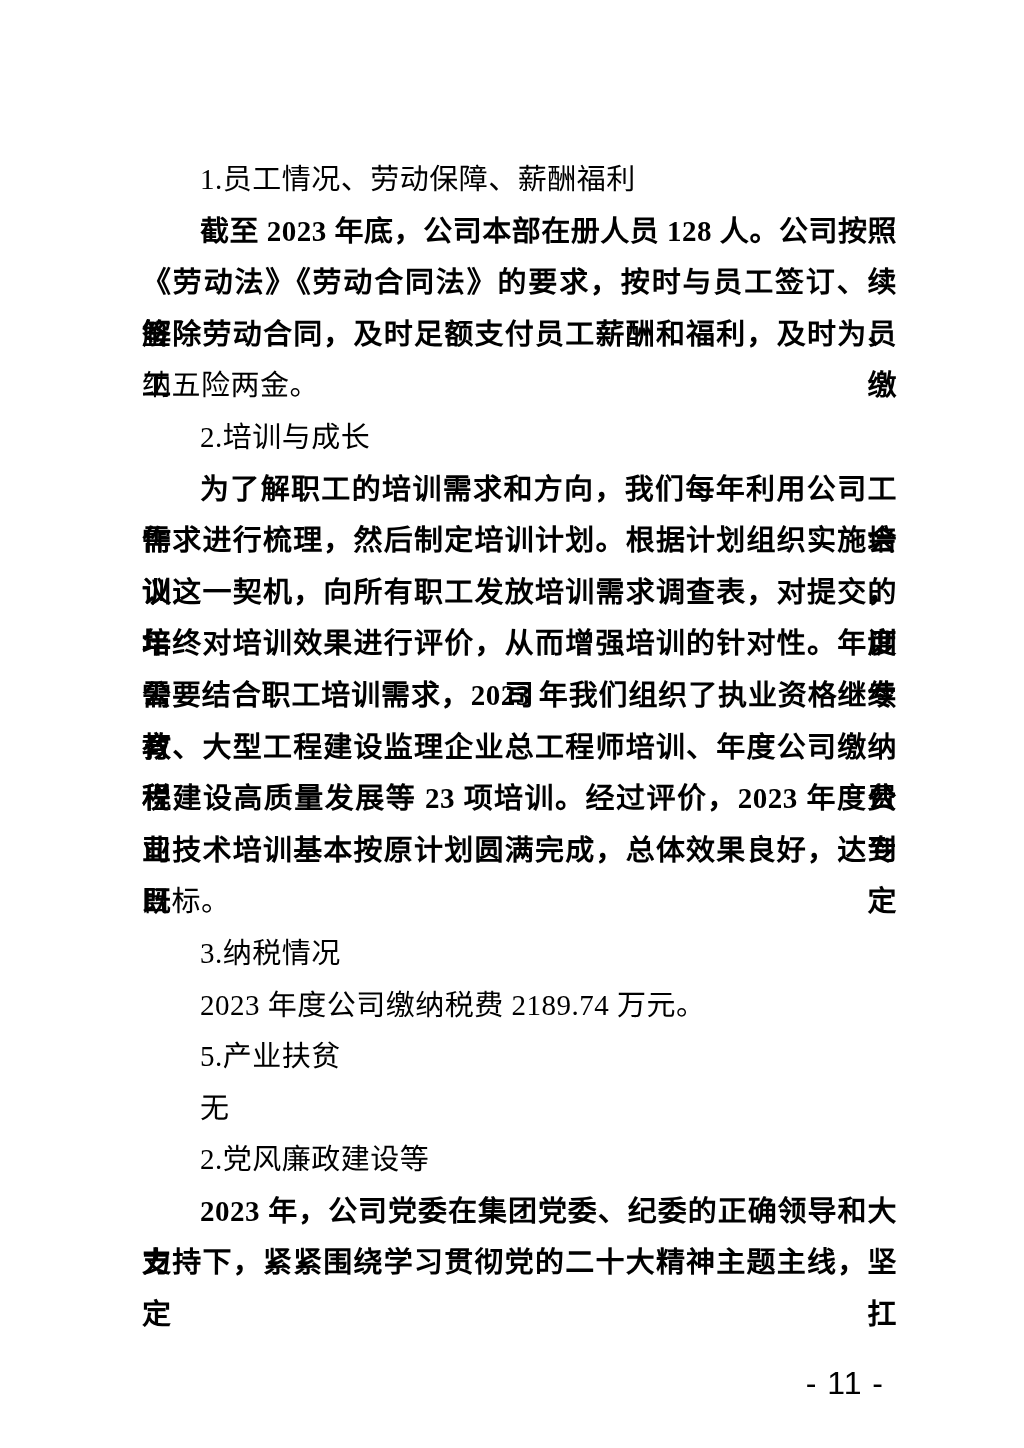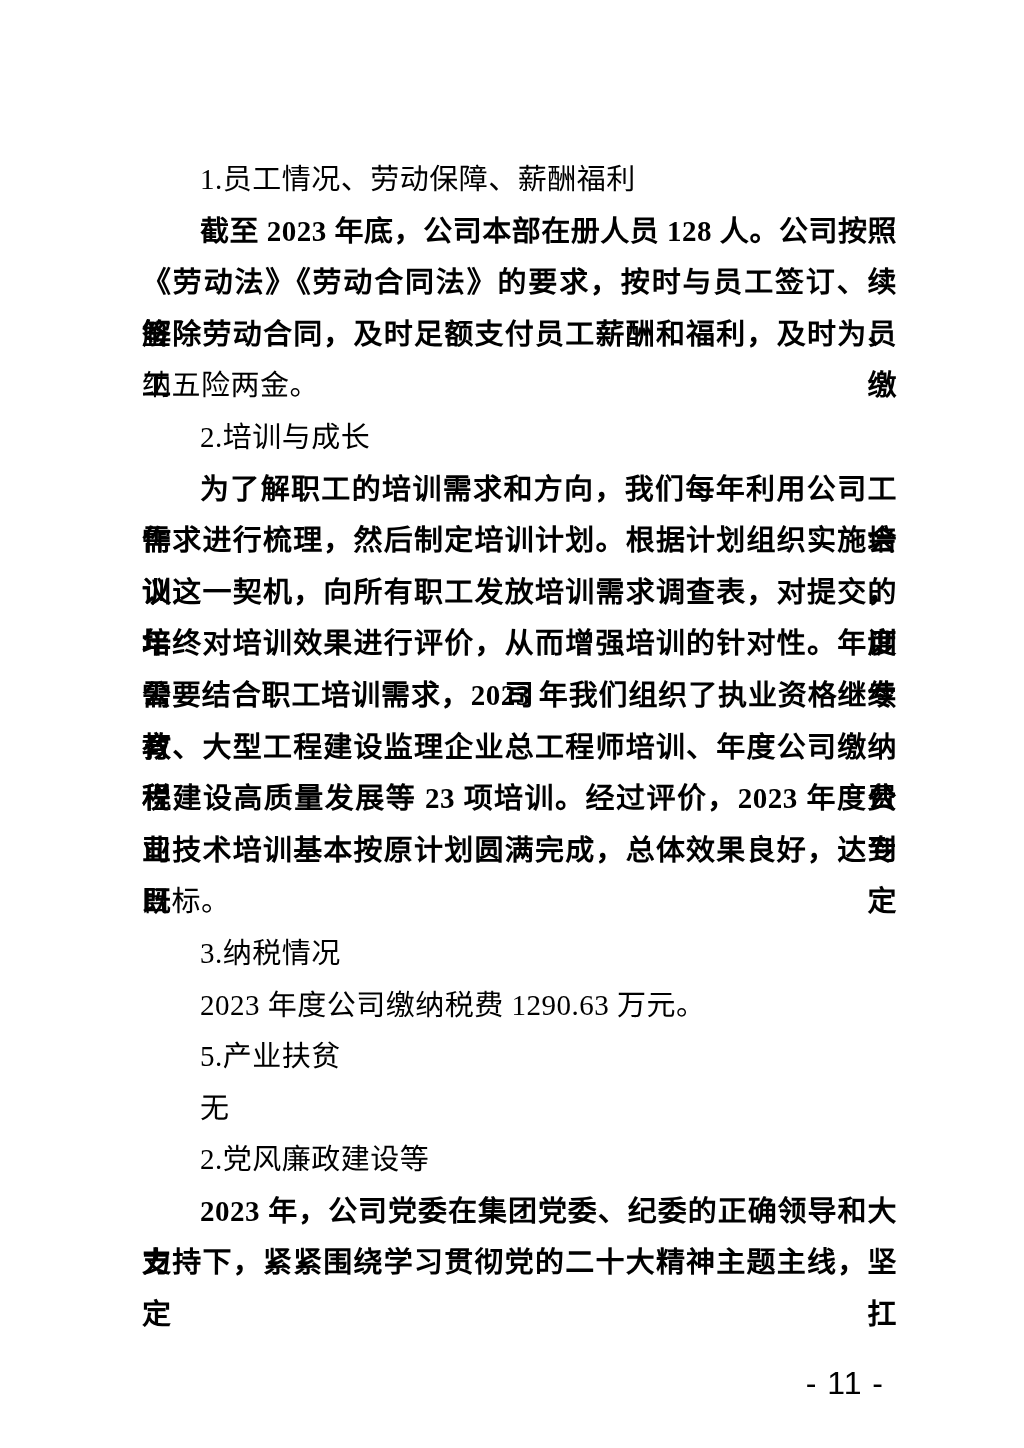--- a/index.html
+++ b/index.html
@@ -68,21 +68,21 @@
       <div class="line fill indent">为了解职工的培训需求和方向，我们每年利用公司工作会</div>
       <div class="line fill">需求进行梳理，然后制定培训计划。根据计划组织实施培训，</div>
       <div class="line fill">议这一契机，向所有职工发放培训需求调查表，对提交的培训</div>
       <div class="line fill">年终对培训效果进行评价，从而增强培训的针对性。年度公司专</div>
       <div class="line fill">需要结合职工培训需求，2023 年我们组织了执业资格继续教</div>
       <div class="line fill">育、大型工程建设监理企业总工程师培训、年度公司缴纳税费</div>
       <div class="line fill">程建设高质量发展等 23 项培训。经过评价，2023 年度公司专</div>
       <div class="line fill">业技术培训基本按原计划圆满完成，总体效果良好，达到既定</div>
       <div class="line">目标。</div>
       <div class="line indent">3.纳税情况</div>
-      <div class="line indent">2023 年度公司缴纳税费 1290.63 万元。</div>
+      <div class="line indent">2023 年度公司缴纳税费 2189.74 万元。</div>
       <div class="line indent">5.产业扶贫</div>
       <div class="line indent">无</div>
       <div class="line indent">2.党风廉政建设等</div>
       <div class="line fill indent">2023 年，公司党委在集团党委、纪委的正确领导和大力</div>
       <div class="line fill">支持下，紧紧围绕学习贯彻党的二十大精神主题主线，坚定扛</div>
     </div>
   <div class="footer">- 11 -</div>
 </div>
 
 </body></html>

